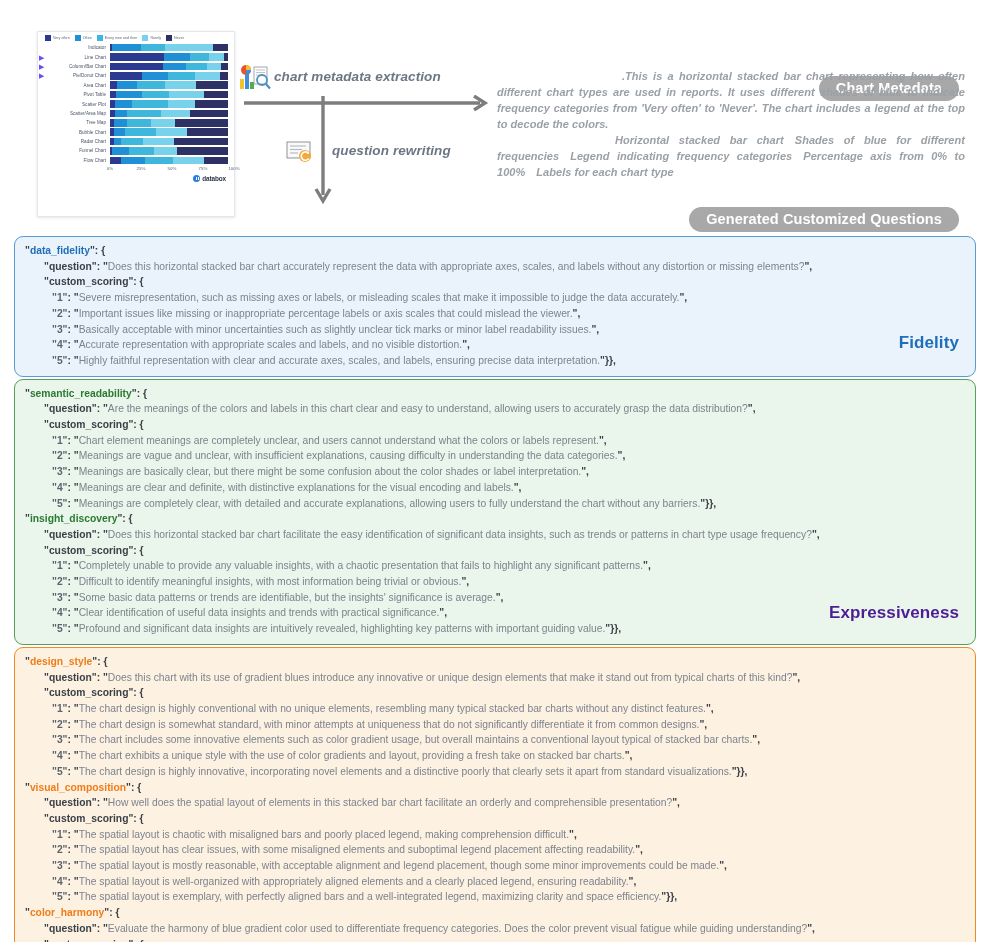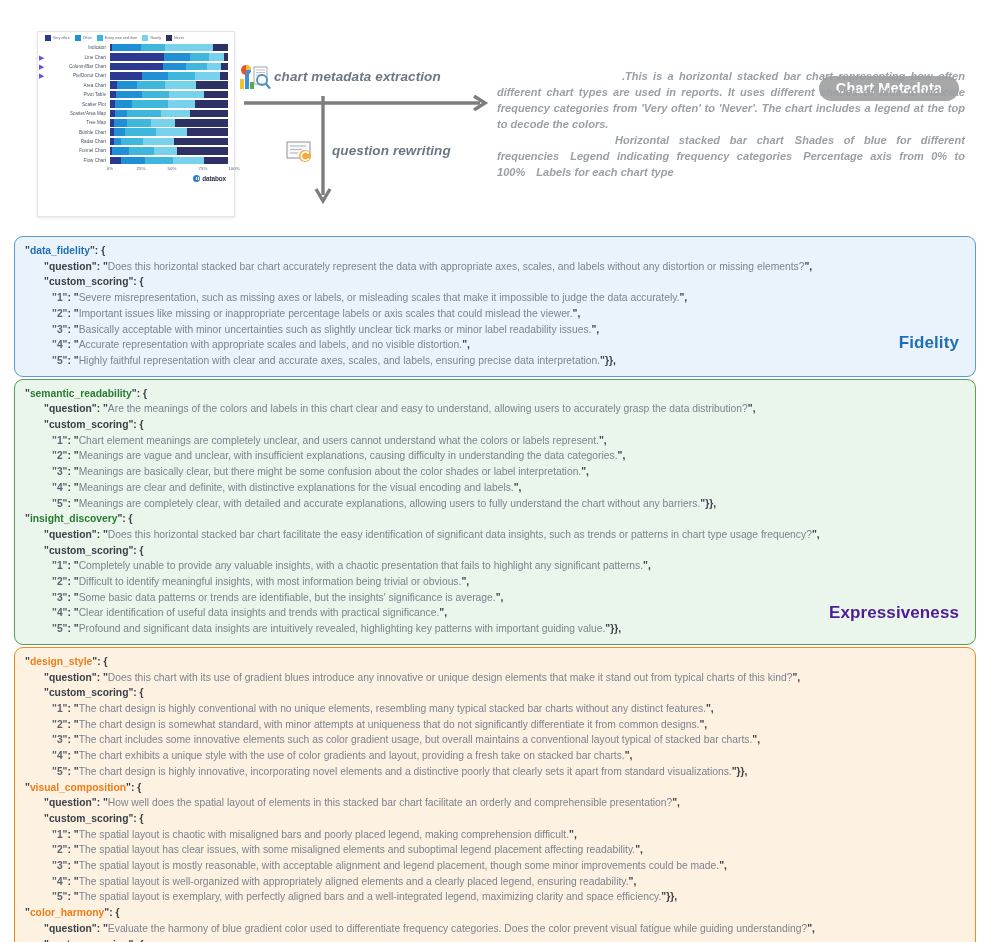--- a/index.html
+++ b/index.html
@@ -468,20 +468,21 @@
       <circle cx="19" cy="16" r="6" fill="#f3a93c"></circle>
       <path d="M22.5 13.2 A4.2 4.2 0 1 0 22.8 18.6" fill="none" stroke="#ffffff" stroke-width="1.6"></path>
       <polyline points="22.0,11.2 23.2,13.6 20.7,13.9" fill="#ffffff" stroke="none"></polyline>
     </svg>
     <div class="pipe-label" id="label-rewriting">question rewriting</div>
   </div>
 
   <div id="metadata-badge">Chart Metadata</div>
   <div id="metadata-text"><span class="indent"></span>.This is a horizontal stacked bar chart representing how often different chart types are used in reports. It uses different shades of blue to indicate frequency categories from 'Very often' to 'Never'. The chart includes a legend at the top to decode the colors.<br><span class="indent2"></span>Horizontal stacked bar chart<span class="gap"></span>Shades of blue for different frequencies<span class="gap"></span>Legend indicating frequency categories<span class="gap"></span>Percentage axis from 0% to 100%<span class="gap"></span>Labels for each chart type</div>
 
+  <div id="questions-badge">Generated Customized Questions</div>
 </div>
 
 <div id="panels">
     <div class="panel panel-fidelity">
       <div class="json-line lvl1"><span class="punct">"</span><span class="k-key k-fid">data_fidelity</span><span class="punct">": {</span></div>
       <div class="json-line lvl2"><span class="punct">"</span><span class="k-key k-dark">question</span><span class="punct">"</span><span class="punct">: "</span><span class="val">Does this horizontal stacked bar chart accurately represent the data with appropriate axes, scales, and labels without any distortion or missing elements?</span><span class="punct">",</span></div>
       <div class="json-line lvl2"><span class="punct">"</span><span class="k-key k-dark">custom_scoring</span><span class="punct">": {</span></div>
       <div class="json-line lvl3"><span class="num">"1"</span><span class="punct">: "</span><span class="val">Severe misrepresentation, such as missing axes or labels, or misleading scales that make it impossible to judge the data accurately.</span><span class="punct">",</span></div>
       <div class="json-line lvl3"><span class="num">"2"</span><span class="punct">: "</span><span class="val">Important issues like missing or inappropriate percentage labels or axis scales that could mislead the viewer.</span><span class="punct">",</span></div>
       <div class="json-line lvl3"><span class="num">"3"</span><span class="punct">: "</span><span class="val">Basically acceptable with minor uncertainties such as slightly unclear tick marks or minor label readability issues.</span><span class="punct">",</span></div>

